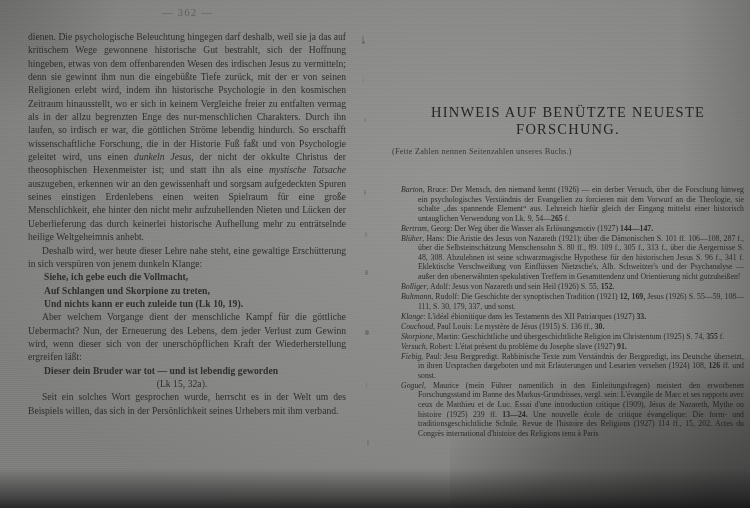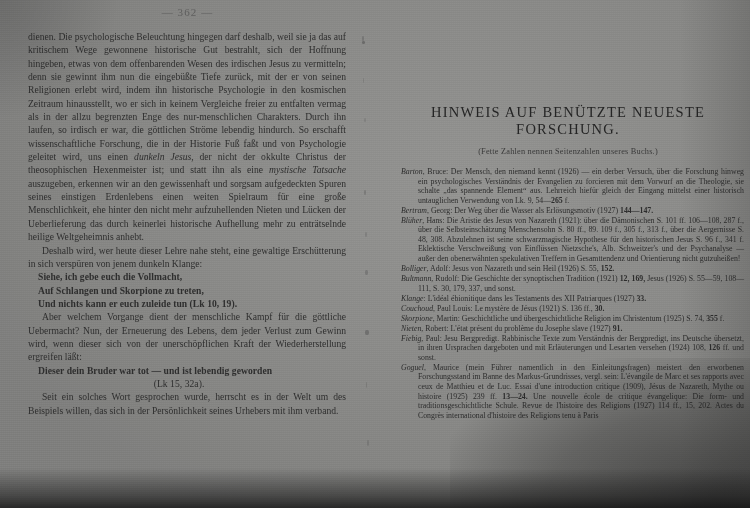--- a/index.html
+++ b/index.html
@@ -65,42 +65,42 @@
     text-align:justify;
     color:#2e2e2e;
   }
   .body-text p{margin:0;}
   .body-text p.ind{text-indent:14px;}
   .it{font-style:italic;}
   .verse{
     display:block;
     font-weight:bold;
     text-indent:0;
-    margin-left:10px;
+    margin-left:16px;
     letter-spacing:.005em;
   }
   .verse-wrap{margin:0;}
   .ref-right{display:block;text-align:center;padding-right:26px;font-weight:normal;}
 
   
   .head{
     text-align:center;
     font-size:14.5px;
     letter-spacing:.085em;
     line-height:17px;
     color:#252525;
     margin:0 0 9px 0;
     font-weight:normal;
   }
   .subhead{
-    text-align:center;
+    text-align:left;
     font-size:8.3px;
     letter-spacing:.025em;
     color:#3a3a3a;
-    margin:0 0 11px 0;
+    margin:0 0 29px 0;
   }
 
   
   .biblio{
     font-size:7.8px;
     line-height:9.55px;
     color:#2c2c2c;
     text-align:justify;
   }
   .entry{
@@ -171,25 +171,25 @@
       <p class="entry"><span class="au">Bertram</span><span>, Georg: Der Weg über die Wasser als Erlösungsmotiv (1927) </span><span class="bold">144—147.</span><span></span></p>
 
       <p class="entry"><span class="au">Blüher</span><span>, Hans: Die Aristie des Jesus von Nazareth (1921): über die Dämonischen S. 101 ff. 106—108, 287 f., über die Selbsteinschätzung Menschensohn S. 80 ff., 89. 109 f., 305 f., 313 f., über die Aergernisse S. 48, 308. Abzulehnen ist seine schwarzmagische Hypothese für den historischen Jesus S. 96 f., 341 f. Eklektische Verschweißung von Einflüssen Nietzsche's, Alb. Schweitzer's und der Psychanalyse — außer den obenerwähnten spekulativen Treffern in Gesamttendenz und Orientierung nicht gutzuheißen!</span><span class="bold"></span><span></span></p>
 
       <p class="entry"><span class="au">Bolliger</span><span>, Adolf: Jesus von Nazareth und sein Heil (1926) S. 55, </span><span class="bold">152.</span><span></span></p>
 
       <p class="entry"><span class="au">Bultmann</span><span>, Rudolf: Die Geschichte der synoptischen Tradition (1921) </span><span class="bold">12, 169,</span><span> Jesus (1926) S. 55—59, 108—111, S. 30, 179, 337, und sonst.</span></p>
 
       <p class="entry"><span class="au">Klange</span><span>: L'idéal ébionitique dans les Testaments des XII Patriarques (1927) </span><span class="bold">33.</span><span></span></p>
 
-      <p class="entry"><span class="au">Couchoud</span><span>, Paul Louis: Le mystère de Jésus (1921) S. 136 ff., </span><span class="bold">30.</span><span></span></p>
+      <p class="entry"><span class="au">Couchoud</span><span>, Paul Louis: Le mystère de Jésus (1915) S. 136 ff., </span><span class="bold">30.</span><span></span></p>
 
       <p class="entry"><span class="au">Skorpione</span><span>, Martin: Geschichtliche und übergeschichtliche Religion im Christentum (1925) S. 74, </span><span class="bold">355</span><span> f.</span></p>
 
-      <p class="entry"><span class="au">Nieten</span><span>, Robert: L'état présent du problème du Josephe slave (1927) </span><span class="bold">91.</span><span></span></p>
+      <p class="entry"><span class="au">Versuch</span><span>, Robert: L'état présent du problème du Josephe slave (1927) </span><span class="bold">91.</span><span></span></p>
 
       <p class="entry"><span class="au">Fiebig</span><span>, Paul: Jesu Bergpredigt. Rabbinische Texte zum Verständnis der Bergpredigt, ins Deutsche übersetzt, in ihren Ursprachen dargeboten und mit Erläuterungen und Lesarten versehen (1924) 108, </span><span class="bold">126</span><span> ff. und sonst.</span></p>
 
       <p class="entry"><span class="au">Goguel</span><span>, Maurice (mein Führer namentlich in den Einleitungsfragen) meistert den erworbenen Forschungsstand im Banne des Markus-Grundrisses, vergl. sein: L'évangile de Marc et ses rapports avec ceux de Matthieu et de Luc. Essai d'une introduction critique (1909), Jésus de Nazareth, Mythe ou histoire (1925) 239 ff. </span><span class="bold">13—24.</span><span> Une nouvelle école de critique évangelique: Die form- und traditionsgeschichtliche Schule. Revue de l'histoire des Religions (1927) 114 ff., 15, 202. Actes du Congrès international d'histoire des Religions tenu à Paris</span></p>
 
     </div>
   </div>
 
   <div class="vignette-topleft"></div>
   <div class="vignette-right"></div>

